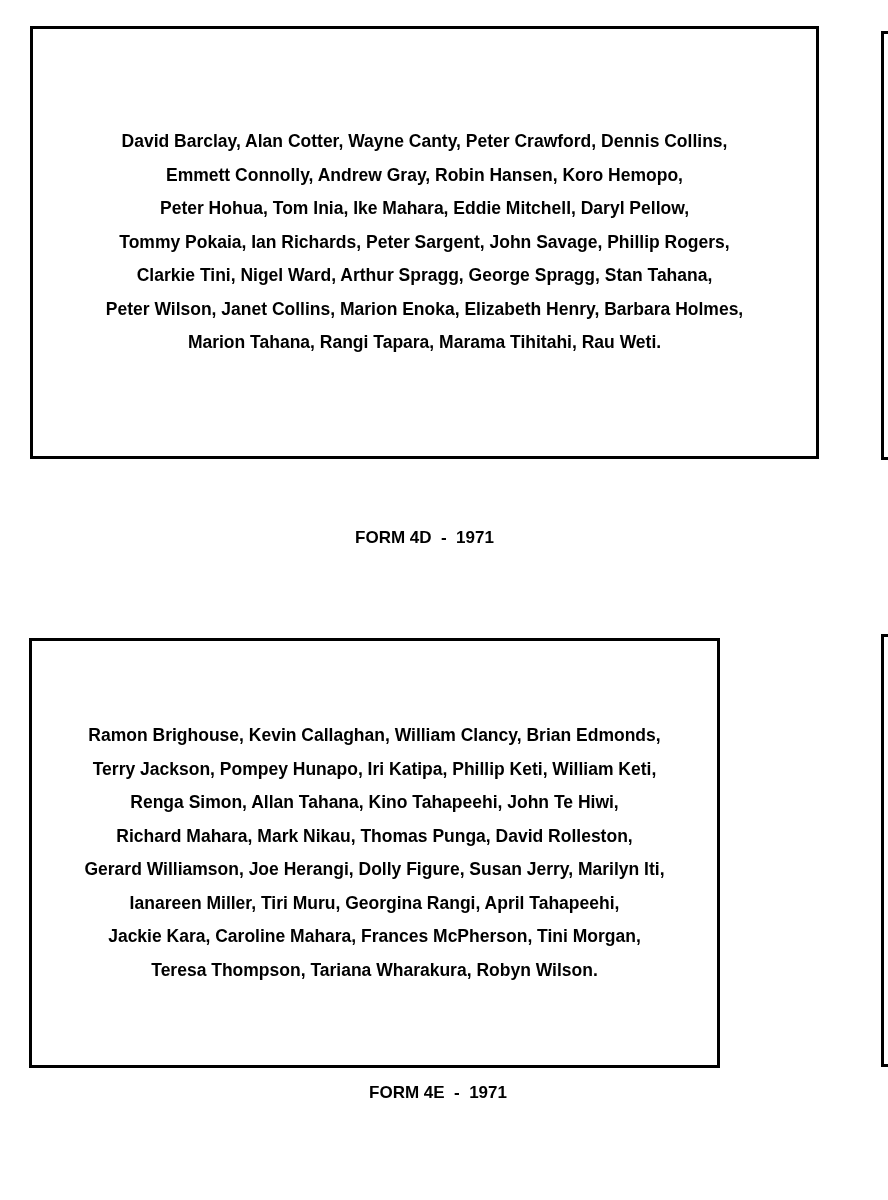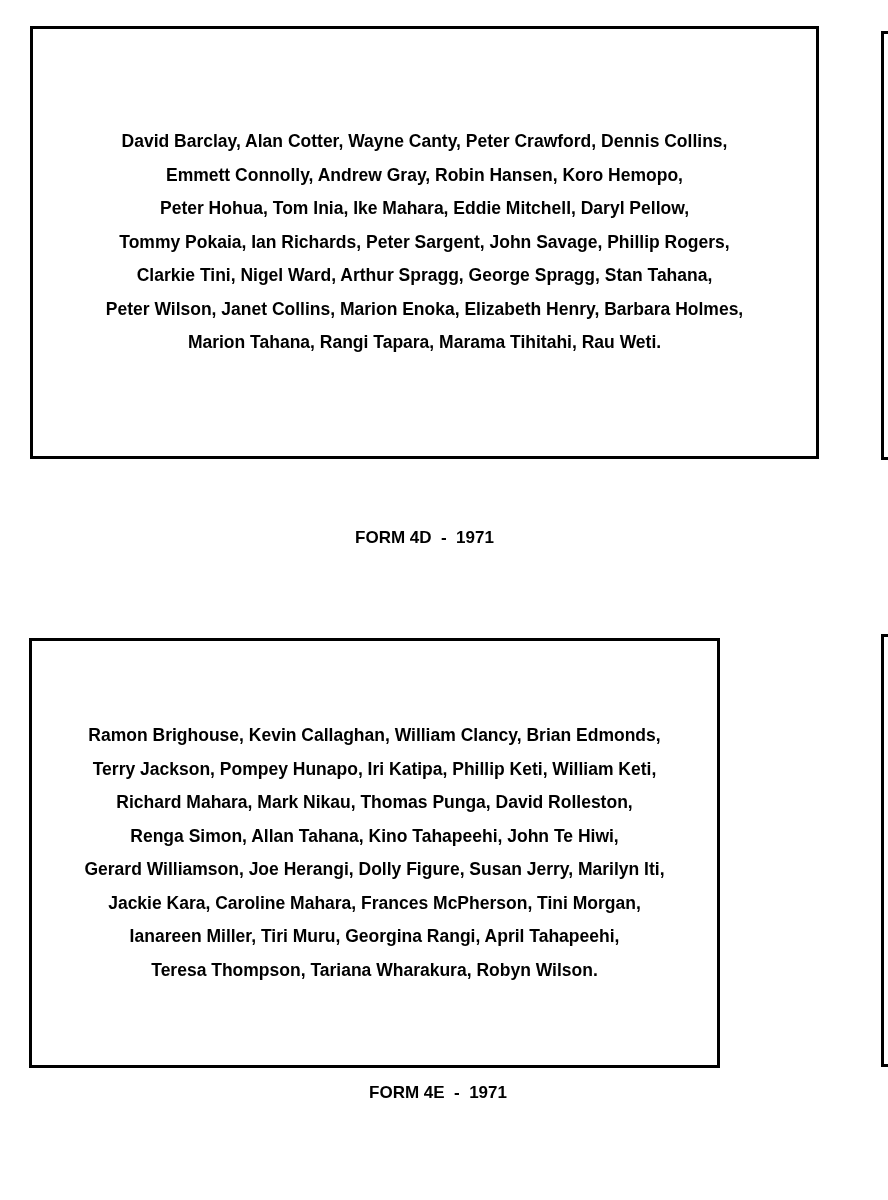--- a/index.html
+++ b/index.html
@@ -97,25 +97,25 @@
     <p class="name-line">Tommy Pokaia, Ian Richards, Peter Sargent, John Savage, Phillip Rogers,</p>
     <p class="name-line">Clarkie Tini, Nigel Ward, Arthur Spragg, George Spragg, Stan Tahana,</p>
     <p class="name-line">Peter Wilson, Janet Collins, Marion Enoka, Elizabeth Henry, Barbara Holmes,</p>
     <p class="name-line">Marion Tahana, Rangi Tapara, Marama Tihitahi, Rau Weti.</p>
   </div>
   <div class="box-caption caption-4d">FORM 4D  -  1971</div>
 
   <div class="name-box box-4e">
     <p class="name-line">Ramon Brighouse, Kevin Callaghan, William Clancy, Brian Edmonds,</p>
     <p class="name-line">Terry Jackson, Pompey Hunapo, Iri Katipa, Phillip Keti, William Keti,</p>
+    <p class="name-line">Renga Simon, Allan Tahana, Kino Tahapeehi, John Te Hiwi,</p>
     <p class="name-line">Richard Mahara, Mark Nikau, Thomas Punga, David Rolleston,</p>
-    <p class="name-line">Renga Simon, Allan Tahana, Kino Tahapeehi, John Te Hiwi,</p>
     <p class="name-line">Gerard Williamson, Joe Herangi, Dolly Figure, Susan Jerry, Marilyn Iti,</p>
+    <p class="name-line">Ianareen Miller, Tiri Muru, Georgina Rangi, April Tahapeehi,</p>
     <p class="name-line">Jackie Kara, Caroline Mahara, Frances McPherson, Tini Morgan,</p>
-    <p class="name-line">Ianareen Miller, Tiri Muru, Georgina Rangi, April Tahapeehi,</p>
     <p class="name-line">Teresa Thompson, Tariana Wharakura, Robyn Wilson.</p>
   </div>
   <div class="box-caption caption-4e">FORM 4E  -  1971</div>
 
   <div class="partial-box partial-top"></div>
   <div class="partial-box partial-bottom"></div>
 
 </div>
 
 </body></html>

